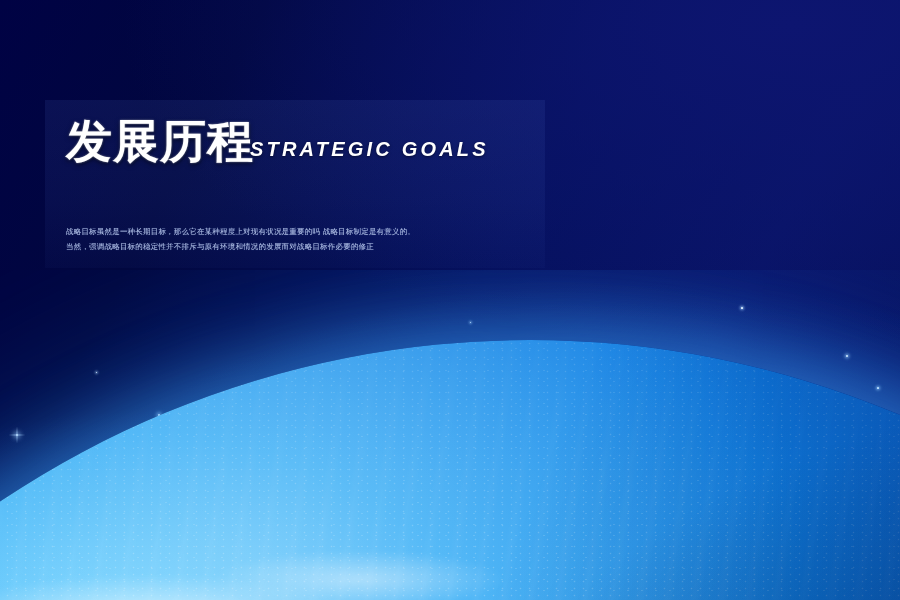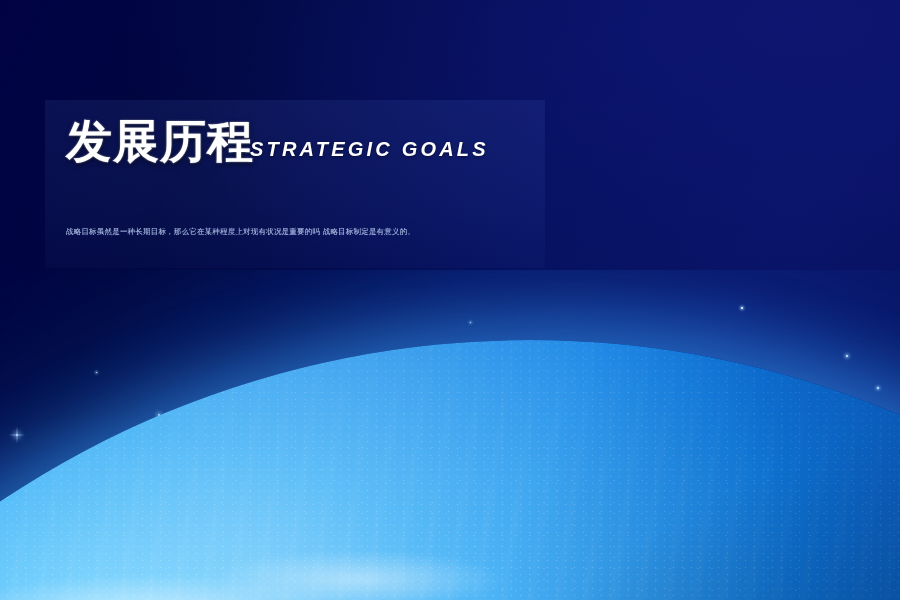--- a/index.html
+++ b/index.html
@@ -261,15 +261,16 @@
 
   <div class="panel"></div>
 
   <div class="title-row">
     <span class="title">发展历程</span>
     <span class="subtitle">STRATEGIC GOALS</span>
   </div>
 
   <div class="body-copy" id="body-copy">
       <p>战略目标虽然是一种长期目标，那么它在某种程度上对现有状况是重要的吗 战略目标制定是有意义的。</p>
+      <p>当然，强调战略目标的稳定性并不排斥与原有环境和情况的发展而对战略目标作必要的修正</p>
     </div>
 
 </div>
 
 </body></html>

